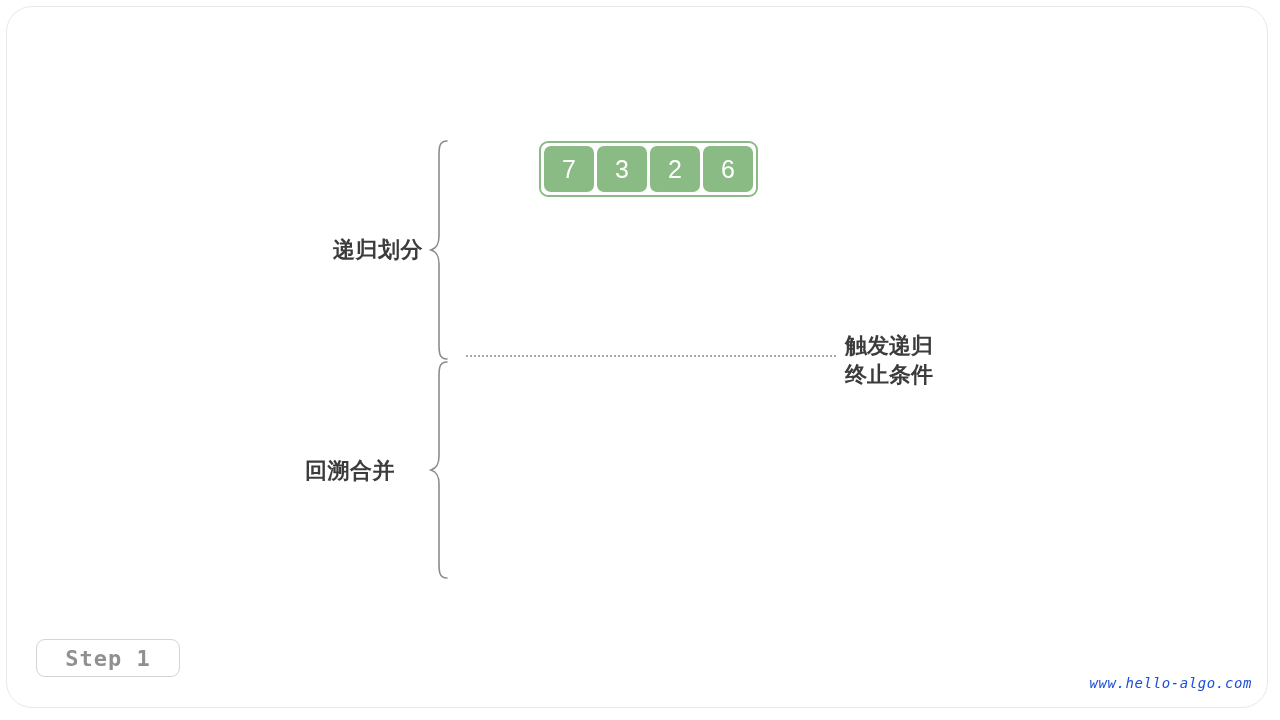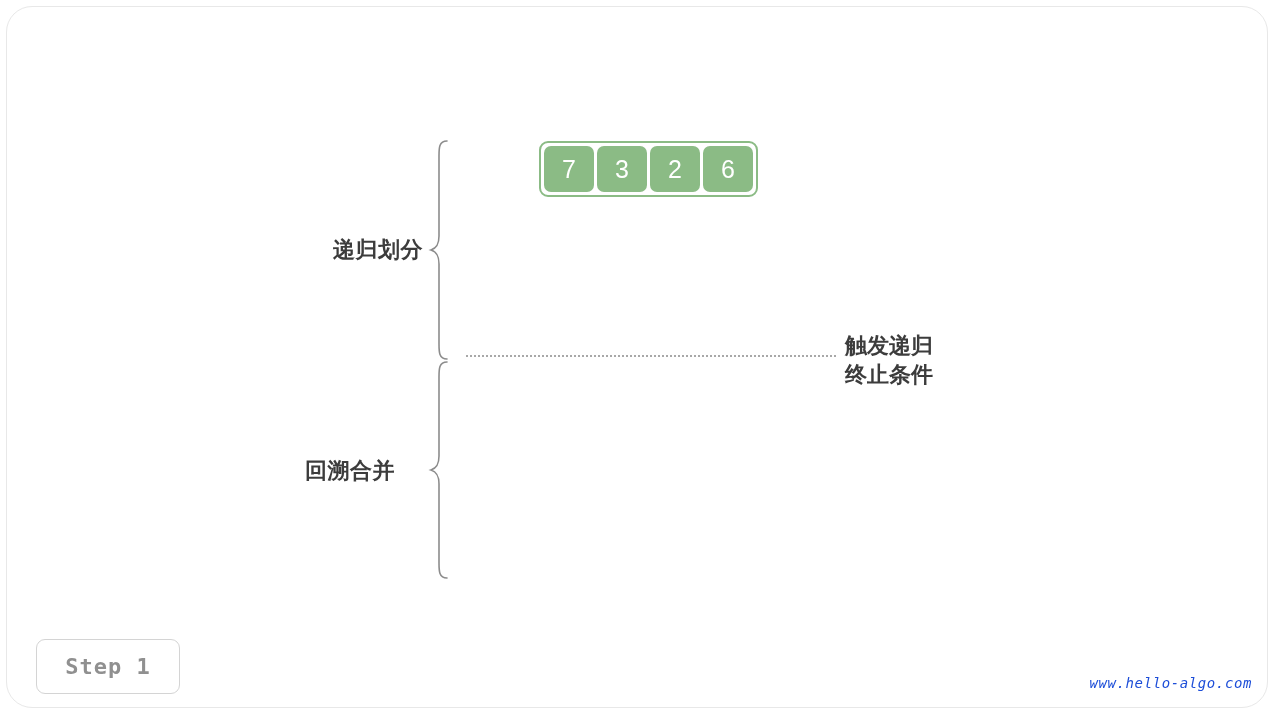--- a/index.html
+++ b/index.html
@@ -96,21 +96,21 @@
     line-height: 29px;
     white-space: nowrap;
   }
 
   
   #step-badge {
     position: absolute;
     left: 36px;
     top: 639px;
     width: 144px;
-    height: 55px;
+    height: 38px;
     border: 1px solid #d4d4d4;
     border-radius: 9px;
     background: #ffffff;
     display: flex;
     align-items: center;
     justify-content: center;
     font-family: "DejaVu Sans Mono", "Liberation Mono", monospace;
     font-size: 22px;
     font-weight: bold;
     color: #909090;

